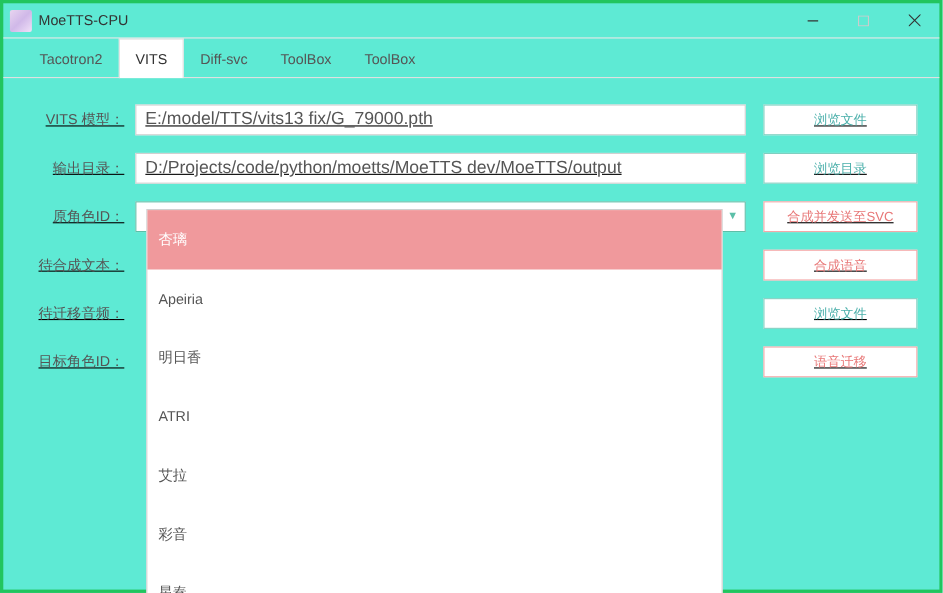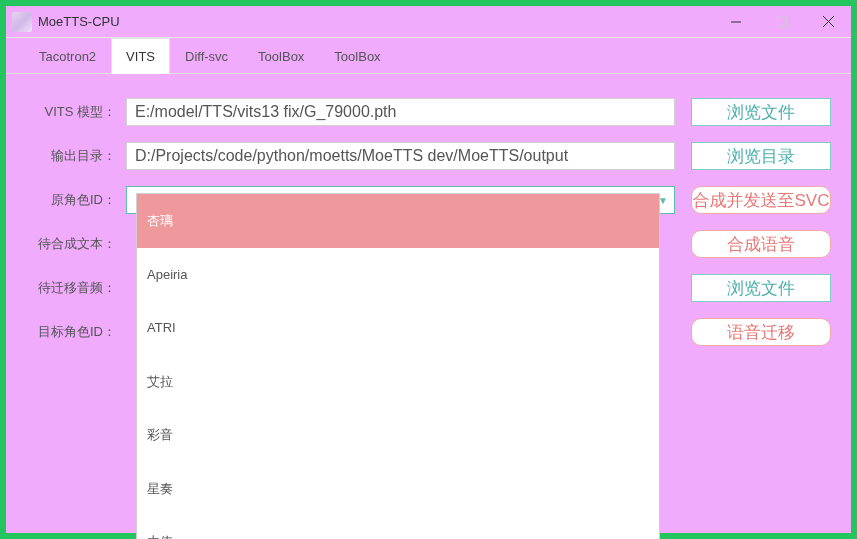--- a/index.html
+++ b/index.html
@@ -1,24 +1,24 @@
 <!DOCTYPE html>
 <html><head>
   <meta charset="utf-8">
   <style>
     * { margin: 0; padding: 0; box-sizing: border-box; }
     body { font-family: "Microsoft YaHei", "Segoe UI", sans-serif; font-size: 13px; background: #fff; }
     
     .window {
       width: 857px;
       height: 539px;
-      border: 6px solid #22c55e;
+      border: 3px solid #22c55e;
       display: flex;
       flex-direction: column;
-      background: #f0abfc;
+      background: #5eead4;
     }
     
     .titlebar {
       height: 32px;
       display: flex;
       align-items: center;
       padding: 0 0 0 6px;
       border-bottom: 1px solid #e8e8e8;
     }
     
@@ -80,20 +80,21 @@
       flex: 1;
       padding: 24px 20px 20px 20px;
       position: relative;
     }
     
     .form-row {
       display: flex;
       align-items: center;
       margin-bottom: 16px;
       height: 28px;
+      text-decoration: underline;
     }
     
     .form-label {
       width: 100px;
       text-align: right;
       color: #555;
       padding-right: 10px;
       font-size: 13px;
     }
     
@@ -126,36 +127,35 @@
       font-size: 10px;
     }
     
     .form-button {
       width: 140px;
       height: 28px;
       margin-left: 16px;
       border: 1px solid;
       background: #fff;
       cursor: pointer;
-      font-size: 17px;
+      font-size: 12px;
       font-family: inherit;
       display: flex;
       align-items: center;
       justify-content: center;
     }
     
     .btn-teal {
       border-color: #7fcfc0;
       color: #4aafaa;
     }
     
     .btn-red {
       border-color: #f5a8a8;
       color: #e87878;
-      border-radius: 10px;
     }
     
     .dropdown-list {
       position: absolute;
       left: 130px;
       top: 119px;
       width: 524px;
       border: 1px solid #d0d0d0;
       background: #fff;
       z-index: 10;
@@ -252,20 +252,21 @@
 
     <div class="form-row">
       <div class="form-label">目标角色ID：</div>
       <div class="input-wrapper"></div>
       <button class="form-button btn-red">语音迁移</button>
     </div>
 
     <div class="dropdown-list">
       <div class="dropdown-item selected">杏璃</div>
       <div class="dropdown-item">Apeiria</div>
+      <div class="dropdown-item">明日香</div>
       <div class="dropdown-item">ATRI</div>
       <div class="dropdown-item">艾拉</div>
       <div class="dropdown-item">彩音</div>
       <div class="dropdown-item">星奏</div>
       <div class="dropdown-item">由依</div>
       <div class="dropdown-item">冰织</div>
     </div>
 
   </div>
 </div>

